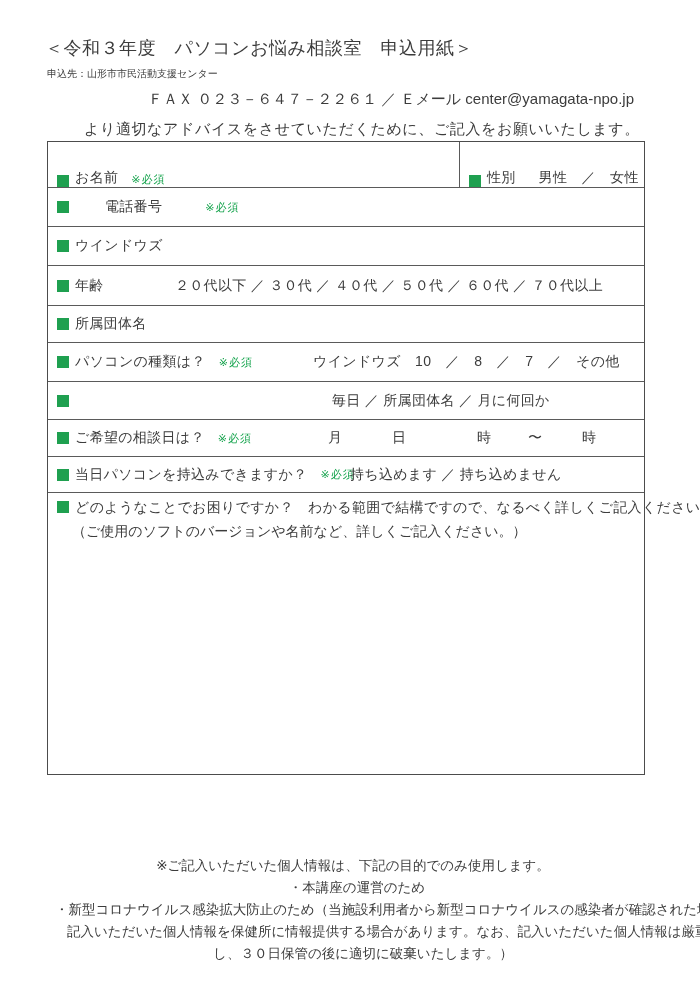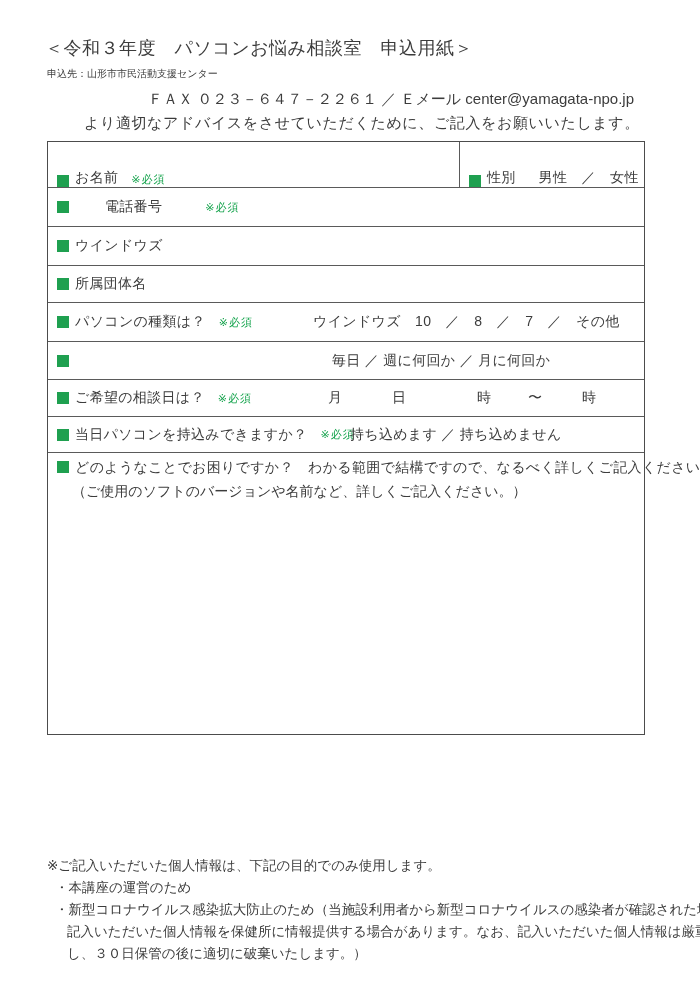--- a/index.html
+++ b/index.html
@@ -7,21 +7,21 @@
   body {
     width:700px; height:990px; position:relative; overflow:hidden;
     font-family:"Liberation Sans","DejaVu Sans",sans-serif;
     color:#3c3c3c;
     -webkit-font-smoothing:antialiased;
   }
   .abs { position:absolute; }
   .title     { left:45px;  top:36px;  font-size:18px; letter-spacing:0.5px; white-space:nowrap; }
   .recipient { left:47px;  top:67px;  font-size:10px; white-space:nowrap; }
   .contact   { left:124px; top:90px;  font-size:15px; white-space:nowrap;margin-left:24px; }
-  .intro     { left:84px;  top:114px; font-size:15px; letter-spacing:0.6px; white-space:nowrap; }
+  .intro     { left:84px;  top:120px; font-size:15px; letter-spacing:0.6px; white-space:nowrap; }
 
   .form-table {
     left:47px; top:141px; width:598px;
     border:1px solid #4c4c4c; background:#fff;
   }
   .row {
     position:relative; border-top:1px solid #5a5a5a;
     display:flex; align-items:center;
     padding-left:9px; font-size:14px; white-space:nowrap;
   }
@@ -62,21 +62,21 @@
   .d-hfrom { left:429px; } .d-tilde { left:480px; } .d-hto { left:534px; }
   .opts-inline { margin-left:23px; letter-spacing:0.3px; }
 
   .addr-line1 { line-height:14px; }
   .addr-line2 { margin-top:9px; padding-left:1px; letter-spacing:1px; }
 
   .trouble-line1 { line-height:15px; }
   .trouble-line2 { margin-top:8px; padding-left:15px; }
 
   .footer { left:47px; top:855px; width:612px; font-size:13.5px; line-height:22px; }
-  .f-line { white-space:nowrap; }
+  .f-line { white-space:nowrap;text-align:center; }
   .f-indent1 { padding-left:8px;font-family:Liberation Serif, serif; }
   .f-indent2 { padding-left:20px; }
 </style>
 </head>
 <body>
 
 <div>
 
   <div class="abs title">＜令和３年度　パソコンお悩み相談室　申込用紙＞</div>
   <div class="abs recipient">申込先：山形市市民活動支援センター</div>
@@ -103,36 +103,41 @@
       <span class="sq"></span>
       <span class="lbl">電話番号</span>
       <span class="req">※必須</span>
     </div>
 
     <div class="row r4">
       <span class="sq"></span>
       <span class="lbl">ウインドウズ</span>
     </div>
 
+    <div class="row r5">
+      <span class="sq"></span>
+      <span class="lbl">年齢</span>
+      <span class="opts opts-age">２０代以下 ／ ３０代 ／ ４０代 ／ ５０代 ／ ６０代 ／ ７０代以上</span>
+    </div>
 
     <div class="row r6">
       <span class="sq"></span>
       <span class="lbl">所属団体名</span>
     </div>
 
     <div class="row r7">
       <span class="sq"></span>
       <span class="lbl">パソコンの種類は？</span>
       <span class="req">※必須</span>
       <span class="opts opts-type">ウインドウズ　10　／　8　／　7　／　その他</span>
     </div>
 
     <div class="row r8">
       <span class="sq"></span>
-      <span class="opts opts-freq">毎日 ／ 週に何回か ／ 月に何回か</span>
+      <span class="opts opts-freq">毎日 ／ 所属団体名 ／ 月に何回か</span>
     </div>
 
     <div class="row r9">
       <span class="sq"></span>
       <span class="lbl">ご希望の相談日は？</span>
       <span class="req">※必須</span>
       <span class="opts d-month">月</span>
       <span class="opts d-day">日</span>
       <span class="opts d-hfrom">時</span>
       <span class="opts d-tilde">〜</span>

